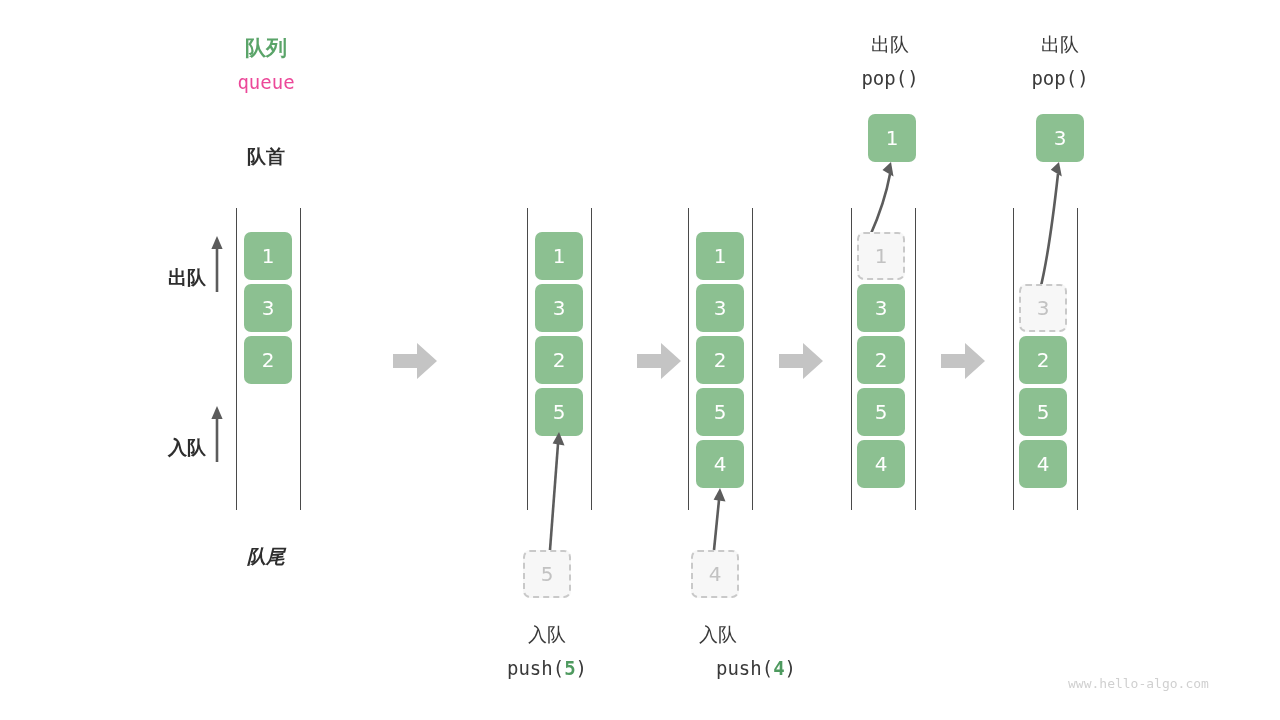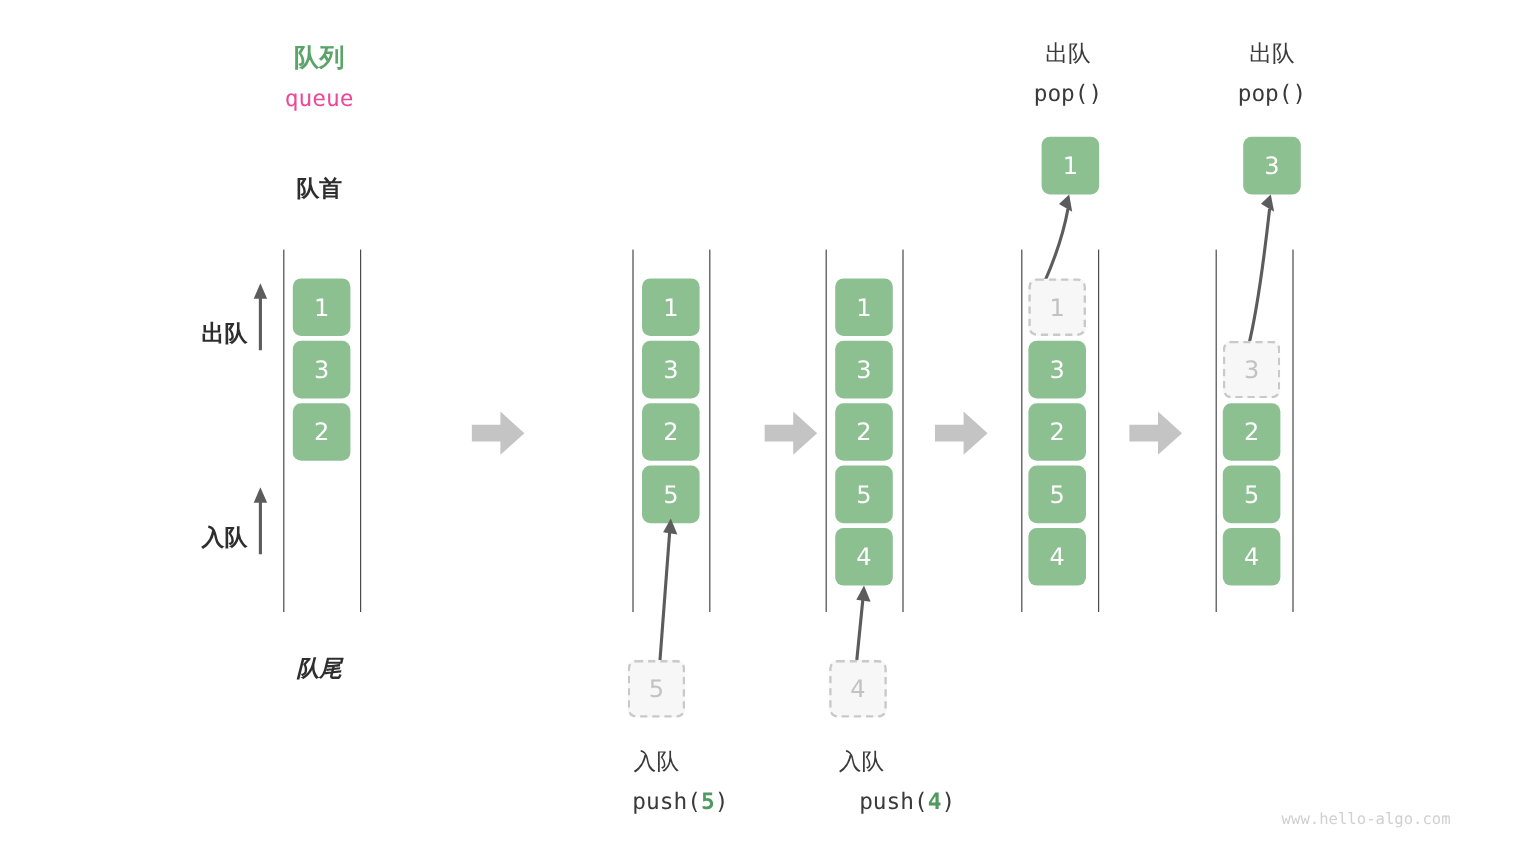--- a/index.html
+++ b/index.html
@@ -137,21 +137,21 @@
   <div class="abs cell filled" style="left:535px; top:232px;">1</div>
   <div class="abs cell filled" style="left:535px; top:284px;">3</div>
   <div class="abs cell filled" style="left:535px; top:336px;">2</div>
   <div class="abs cell filled" style="left:535px; top:388px;">5</div>
   <div class="abs cell ghost" style="left:523px; top:550px;">5</div>
   <svg class="abs pointer" style="left:530px; top:432px; width:40px; height:120px;" viewBox="0 0 40 120">
     <path d="M 20 118 L 28 12" stroke="#5c5c5c" stroke-width="2.6" fill="none"></path>
     <polygon points="29,0 34.5,13.5 22.6,11.6" fill="#5c5c5c"></polygon>
   </svg>
   <div class="abs op-cn" style="left:487px; top:622px; width:120px;">入队</div>
-  <div class="abs op-mono" style="left:487px; top:657px; width:120px;text-align:right;"><span>push(</span><span class="num">5</span><span>)</span></div>
+  <div class="abs op-mono" style="left:487px; top:657px; width:120px;"><span>push(</span><span class="num">5</span><span>)</span></div>
 
   <svg class="abs step-arrow" style="left:637px; top:343px;" viewBox="0 0 44 36">
     <polygon points="0,11 24,11 24,0 44,18 24,36 24,25 0,25" fill="#c4c4c4"></polygon>
   </svg>
 
   <div class="abs rail" style="left:688px; top:208px; height:302px;"></div>
   <div class="abs rail" style="left:752px; top:208px; height:302px;"></div>
   <div class="abs cell filled" style="left:696px; top:232px;">1</div>
   <div class="abs cell filled" style="left:696px; top:284px;">3</div>
   <div class="abs cell filled" style="left:696px; top:336px;">2</div>

